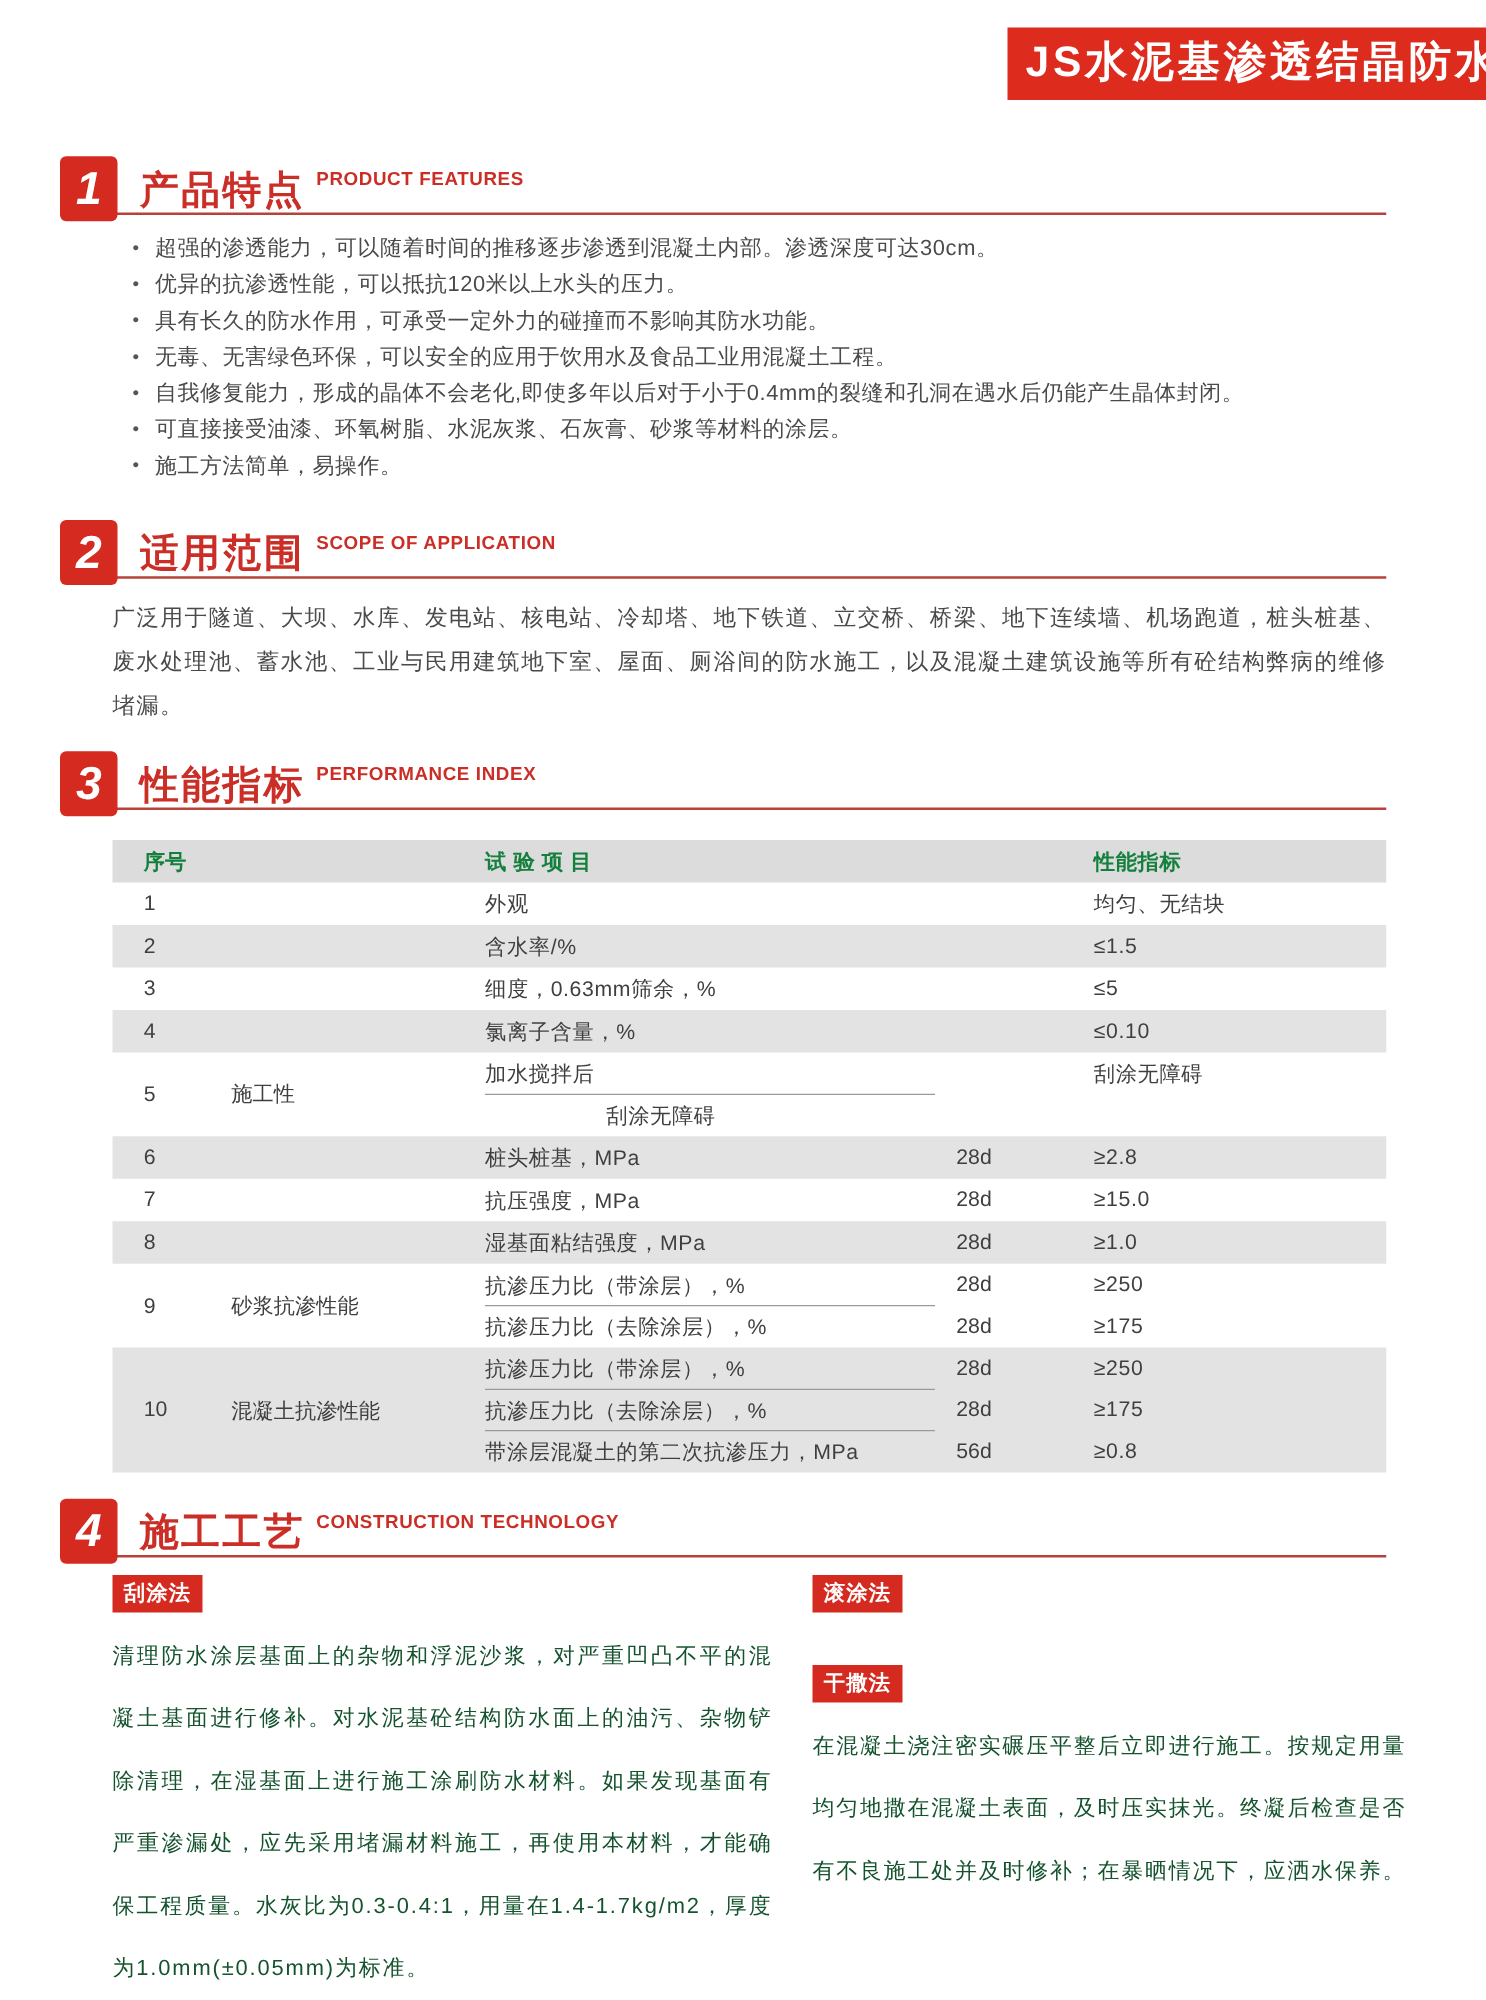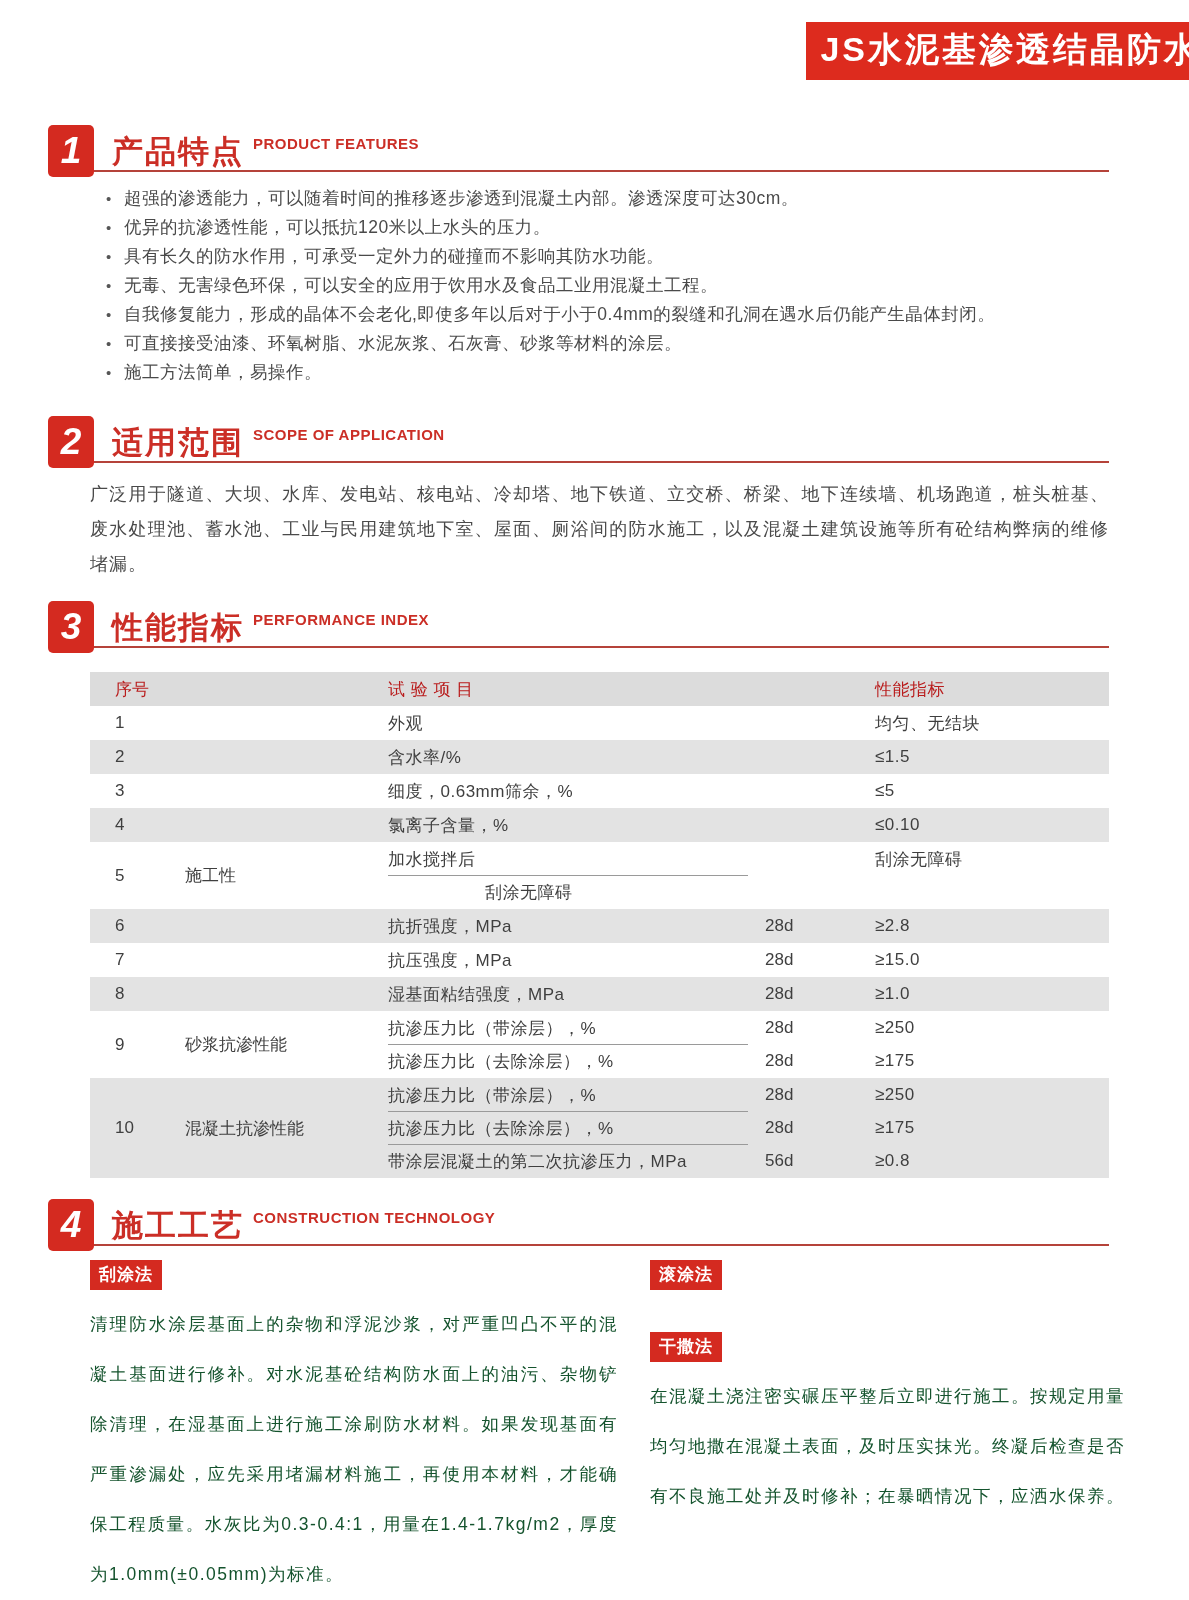--- a/index.html
+++ b/index.html
@@ -48,21 +48,21 @@
   
   .scope-text{
     margin:14px 0 0 42px;font-size:18px;line-height:35px;color:#4a4a4a;
     letter-spacing:1px;text-align:justify;
   }
 
   
   .ptable{margin:14px 0 0 42px;font-size:17px;color:#3f3f3f;}
   .trow{display:flex;align-items:center;min-height:34px;}
   .trow.shade{background:#e3e3e3;}
-  .trow.thead{background:#dcdcdc;font-weight:normal;min-height:34px;color:#b91c1c;margin-top:24px;}
+  .trow.thead{background:#dcdcdc;font-weight:bold;min-height:34px;color:#15803d;margin-top:24px;}
   .c{box-sizing:border-box;}
   .c.no{width:95px;padding-left:25px;flex:none;}
   .c.cat{width:190px;flex:none;}
   .c.item{width:390px;padding-left:13px;flex:none;letter-spacing:0.5px;}
   .c.age{width:110px;flex:none;}
   .c.index{flex:1;letter-spacing:0.5px;}
   .rbody{flex:1;display:flex;flex-direction:column;justify-content:center;padding:4px 0;}
   .subrow{display:flex;align-items:center;min-height:26px;}
   .subdiv{height:1px;background:#9a9a9a;width:360px;margin:3px 0 3px 13px;}
 
@@ -192,21 +192,21 @@
           <div class="subrow">
             <div class="c age"></div>
             <div class="c index">刮涂无障碍</div>
           </div>
         </div>
       </div>
 
       <div class="trow shade">
         <div class="c no">6</div>
         <div class="c cat"></div>
-        <div class="c item">抗折强度，MPa</div>
+        <div class="c item">桩头桩基，MPa</div>
         <div class="c age">28d</div>
         <div class="c index">≥2.8</div>
       </div>
 
       <div class="trow">
         <div class="c no">7</div>
         <div class="c cat"></div>
         <div class="c item">抗压强度，MPa</div>
         <div class="c age">28d</div>
         <div class="c index">≥15.0</div>

